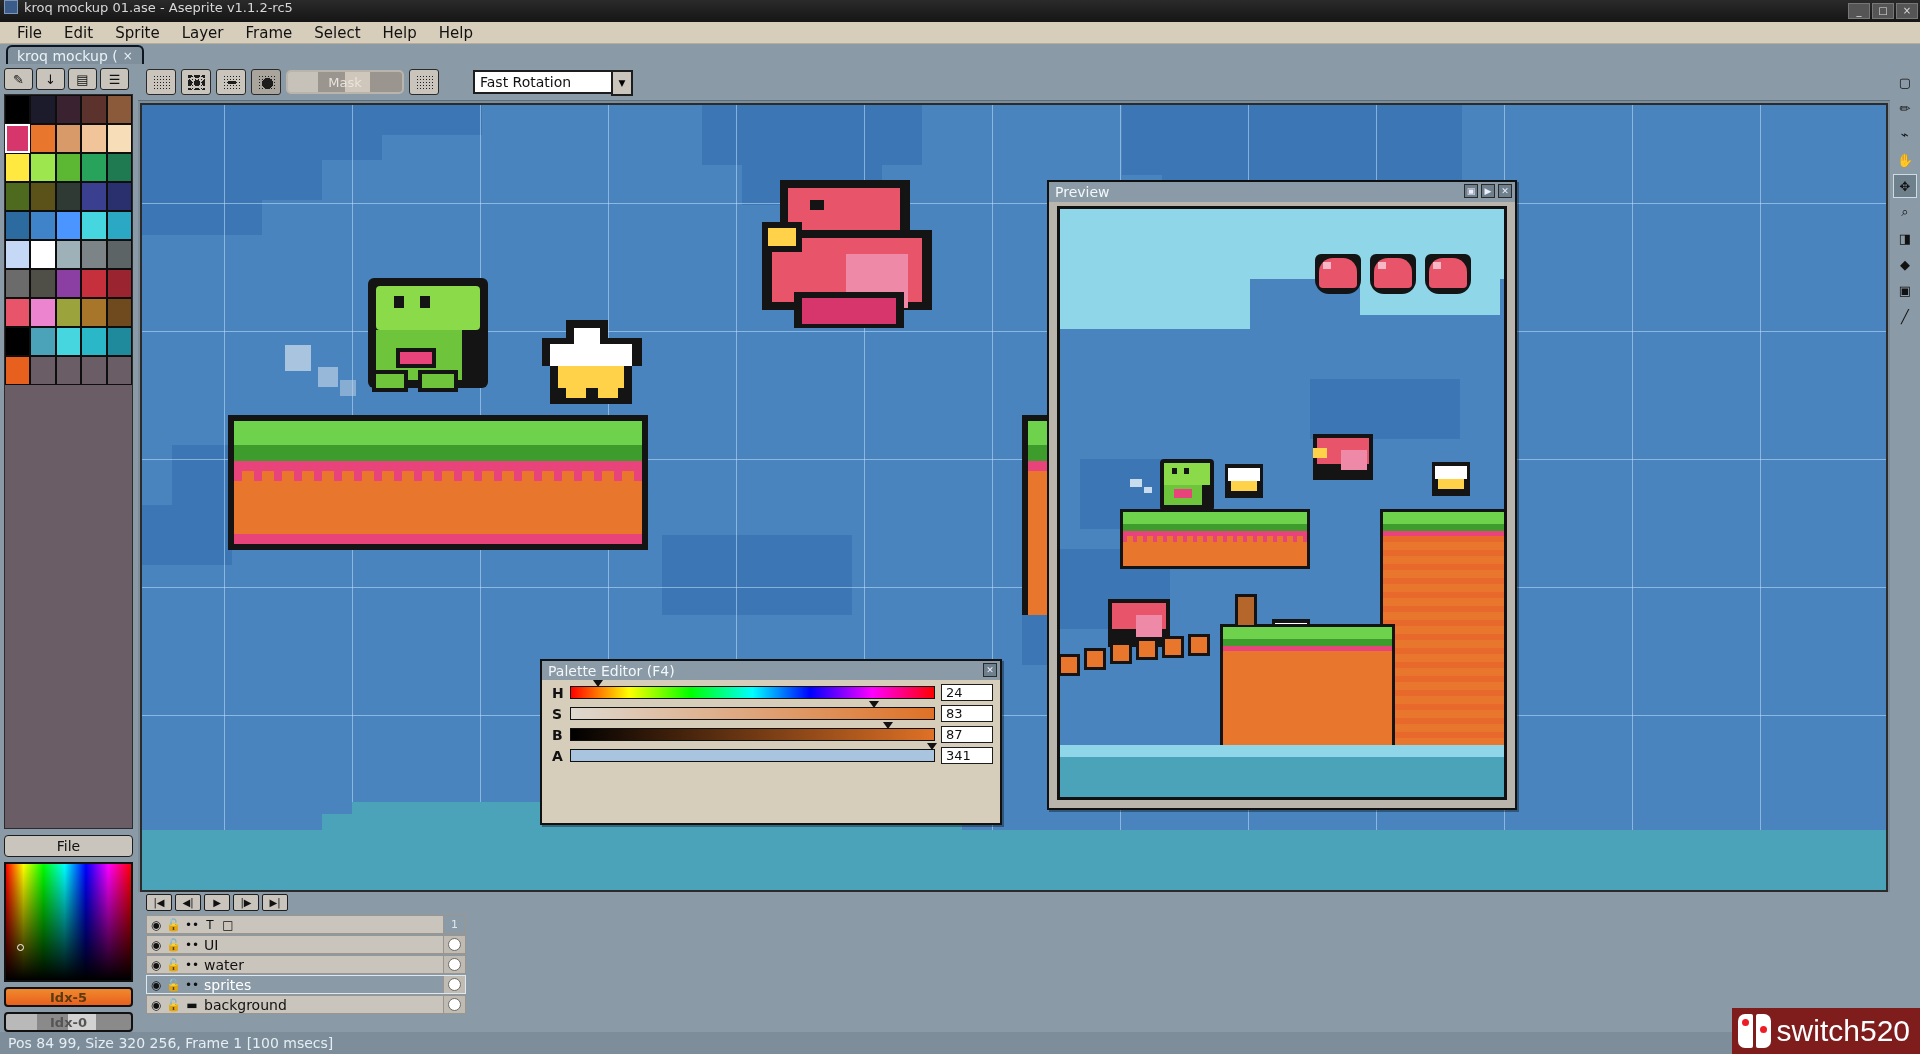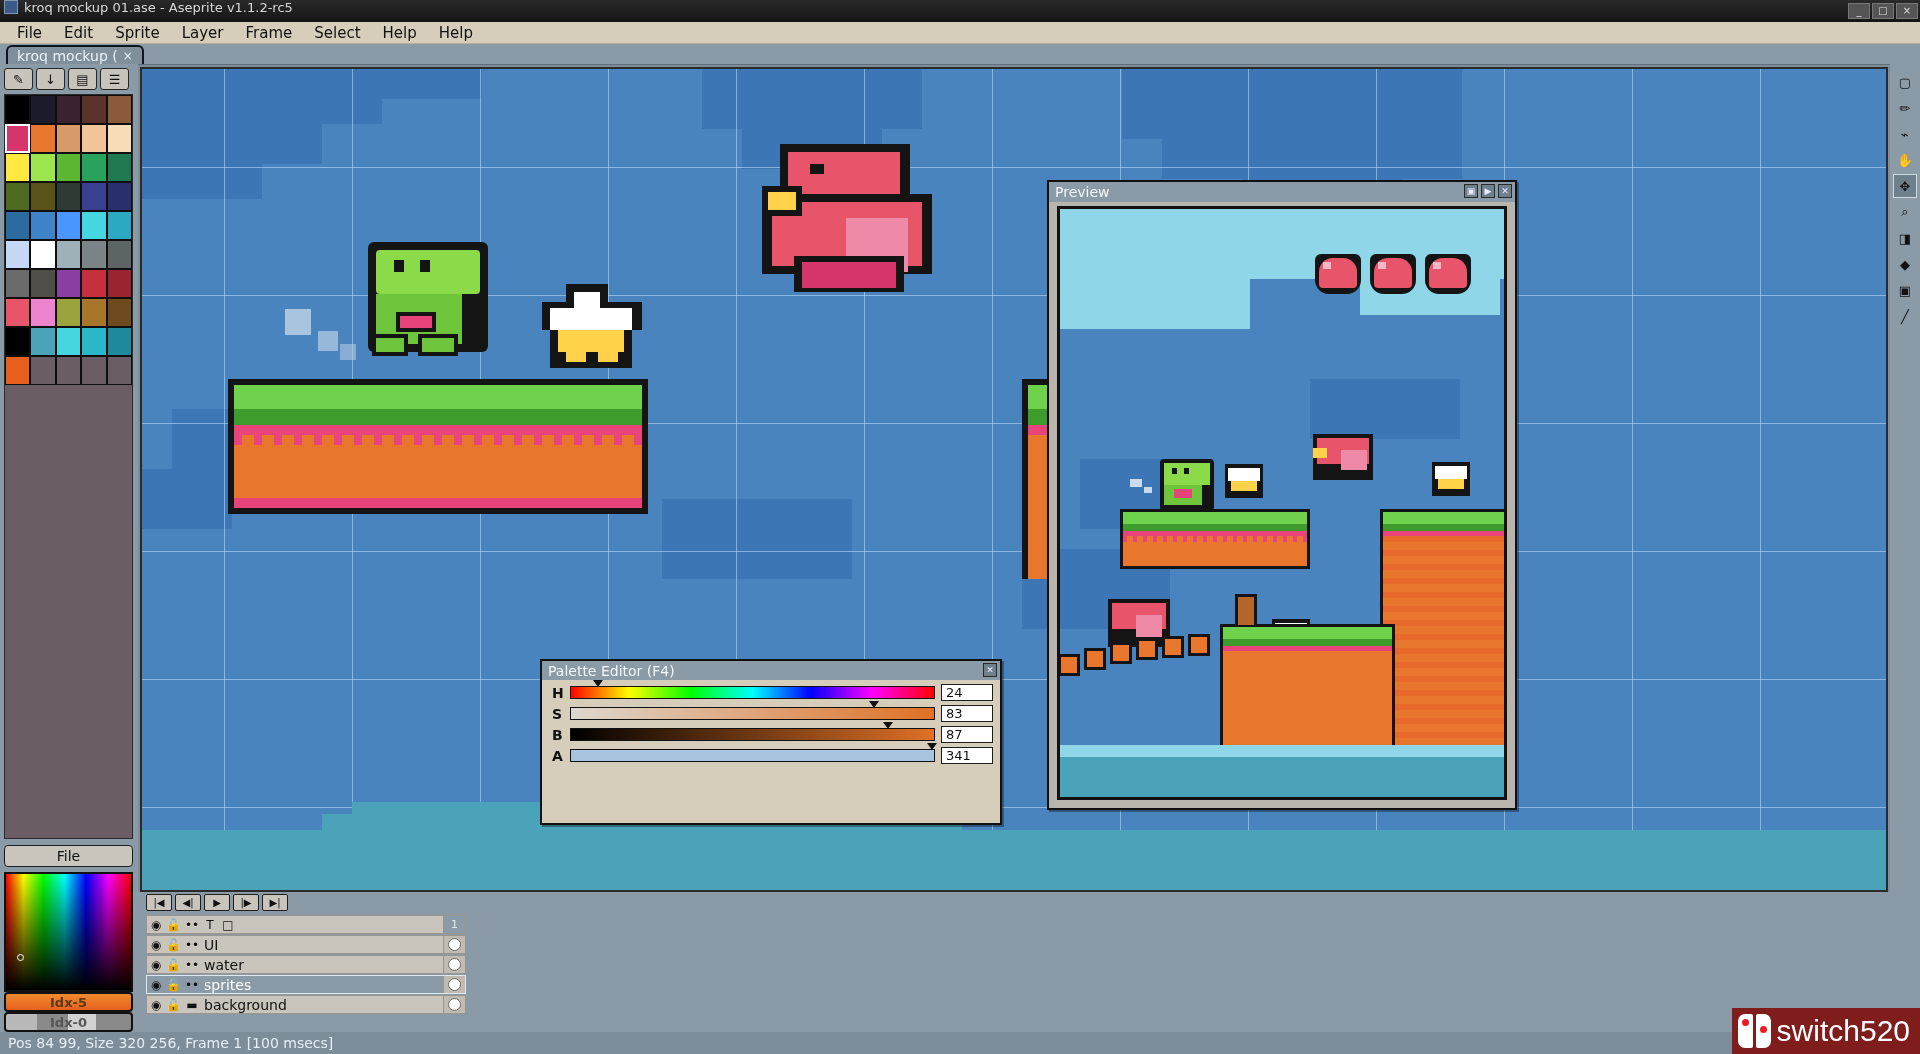--- a/index.html
+++ b/index.html
@@ -81,21 +81,21 @@
       linear-gradient(to right,
         #ff0000 0%,#ffff00 14%,#00ff00 30%,#00ffff 47%,
         #0000ff 64%,#ff00ff 82%,#ff0000 100%);
   }
   #colorwheel .marker{
     position:absolute;left:11px;top:80px;width:7px;height:7px;
     border:1px solid #fff;border-radius:50%;
   }
   .idxswatch{
     width:129px;height:20px;border:2px solid #111;border-radius:4px;
-    display:flex;align-items:center;justify-content:center;
+    margin-top:5px;display:flex;align-items:center;justify-content:center;
     font-size:13px;color:#5a3a10;font-weight:bold;
   }
   #idx0{
     background:
       linear-gradient(90deg,#b9b9b9 0 25%,#8a8a8a 25% 50%,#d2d2d2 50% 72%,#8a8a8a 72% 100%);
     color:#555;
   }
 
   
   #center{flex:1;display:flex;flex-direction:column;min-width:0;}
@@ -402,20 +402,45 @@
     <div id="remapbtn">File</div>
     <div id="colorwheel">
       <div class="marker"></div>
     </div>
     <div class="idxswatch" id="idx5" style="background:linear-gradient(#f08a2e,#e8601e);">Idx-5</div>
     <div class="idxswatch" id="idx0">Idx-0</div>
   </div>
 
   <div id="center">
 
+    <div id="toolbar">
+      <div class="tbtn">
+          <div class="dots"></div>
+        </div>
+      <div class="tbtn">
+          <div class="dots c2"></div>
+        </div>
+      <div class="tbtn">
+          <div class="dots c3"></div>
+        </div>
+      <div class="tbtn active">
+          <div class="dots c4"></div>
+        </div>
+      <div id="maskbar">
+        <span>Mask</span>
+      </div>
+      <div class="tbtn">
+          <div class="dots"></div>
+        </div>
+      <div style="width:24px"></div>
+      <div id="rotsel">
+        <span class="txt">Fast Rotation</span>
+        <span class="arrow">▼</span>
+      </div>
+    </div>
 
     <div id="canvaswrap">
       <div id="canvas">
 
         <div class="cloud" style="left:0;top:0;width:180px;height:95px;"></div>
         <div class="cloud" style="left:180px;top:0;width:60px;height:55px;"></div>
         <div class="cloud" style="left:240px;top:0;width:100px;height:30px;"></div>
         <div class="cloud" style="left:0;top:95px;width:120px;height:35px;"></div>
         <div class="cloud" style="left:560px;top:0;width:220px;height:60px;"></div>
         <div class="cloud" style="left:600px;top:60px;width:140px;height:40px;"></div>

